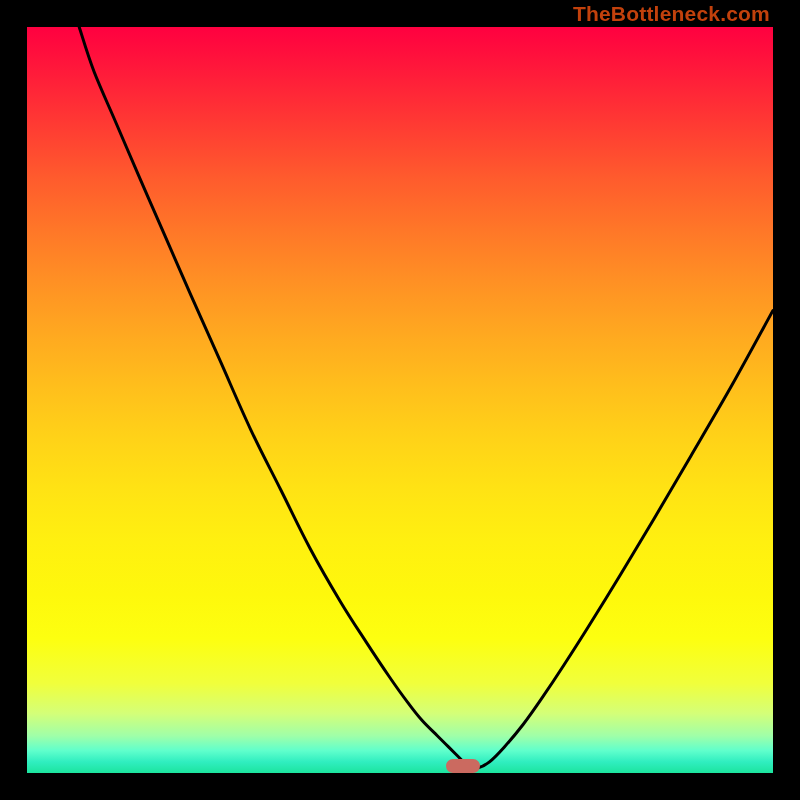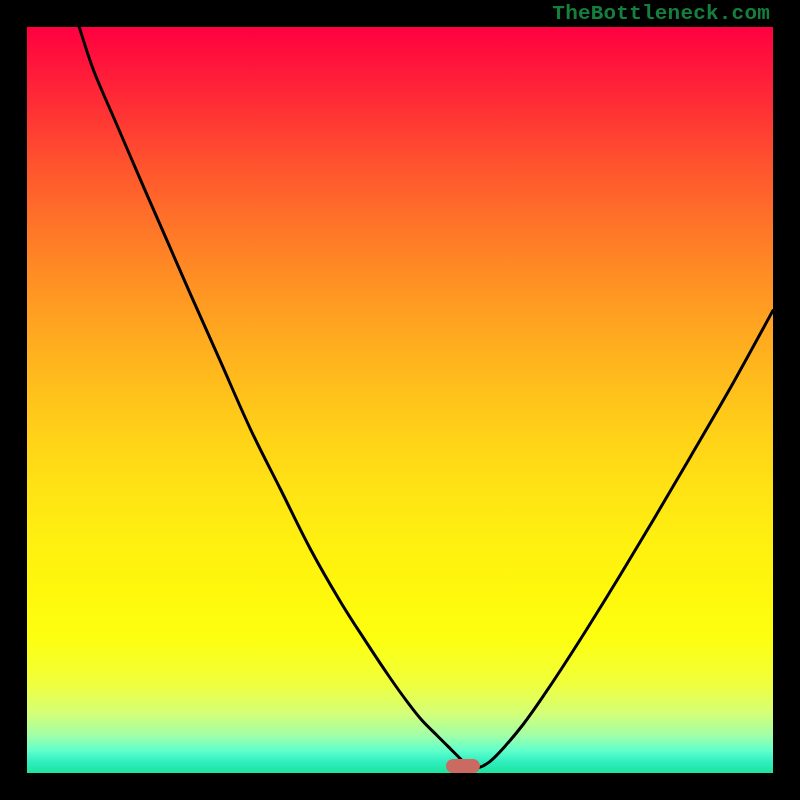--- a/index.html
+++ b/index.html
@@ -52,24 +52,24 @@
       #a0ffa8 95%,
       #60ffcc 97%,
       #30eec0 98.5%,
       #1ce49e 100%
     );
   }
   .watermark {
     position: absolute;
     top: 2px;
     right: 30px;
-    font-family: Liberation Mono, monospace;
+    font-family: Liberation Sans, sans-serif;
     font-size: 21px;
     font-weight: bold;
-    color: #15803d;
+    color: #c2410c;
     letter-spacing: 0.2px;
     user-select: none;
   }
   svg.curve {
     position: absolute;
     left: 0;
     top: 0;
     width: 100%;
     height: 100%;
   }

